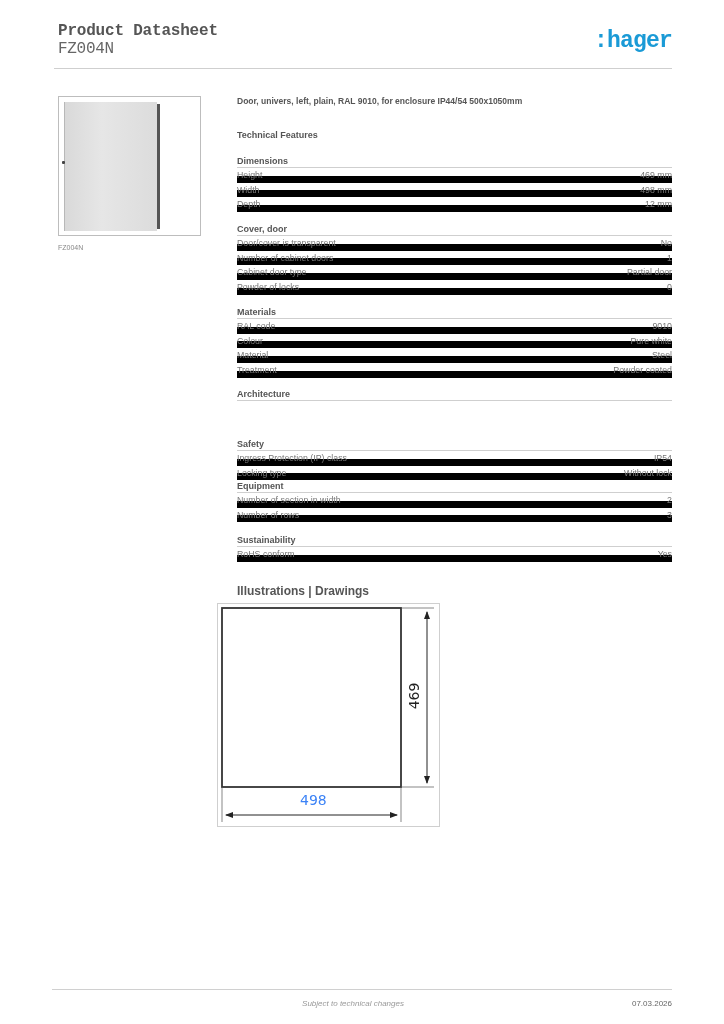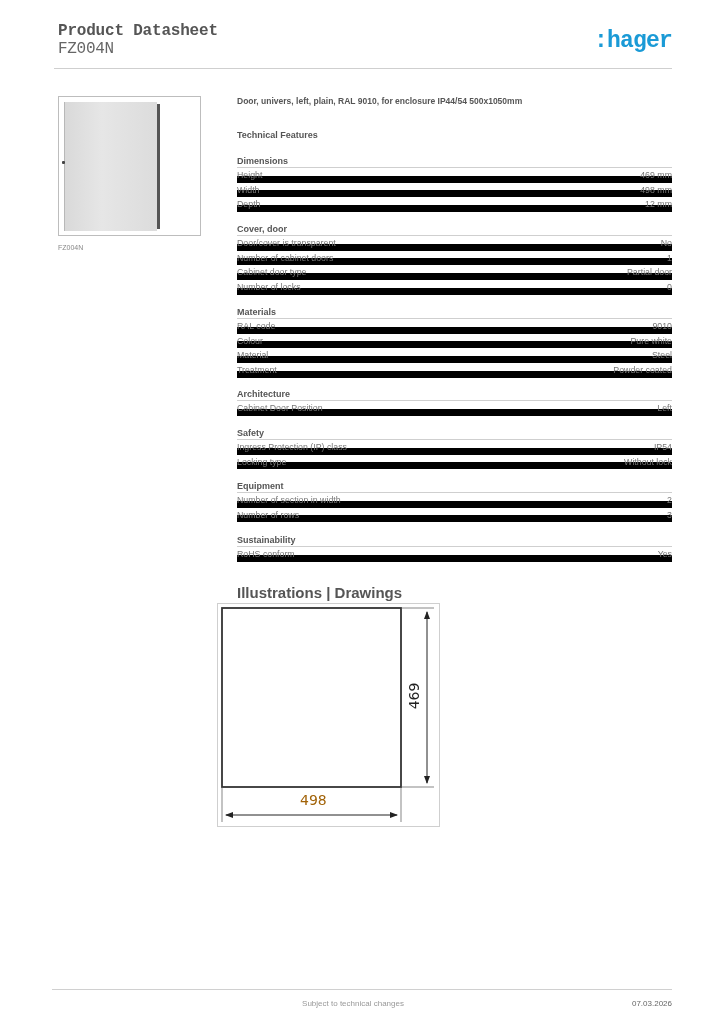--- a/index.html
+++ b/index.html
@@ -22,27 +22,27 @@
     .content { position: absolute; left: 217px; width: 455px; padding-left: 20px; }
     .desc { top: 96px; font-size: 8.5px; font-weight: bold; color: #555; }
     .tf-title { top: 130px; font-size: 9px; font-weight: bold; color: #555; }
 
     .group-title { font-size: 9px; font-weight: bold; color: #555; height: 14px; line-height: 14px;
       border-bottom: 1.5px solid #cfcfcf; }
     .row { display: flex; justify-content: space-between; font-size: 8.8px; color: #777;
       height: 14.7px; line-height: 14px; border-bottom: 7px solid #000000; }
     .row .val { text-align: right; }
 
-    .section-illus { top: 584px; font-size: 15px; font-weight: bold; color: #555; }
+    .section-illus { top: 584px; font-size: 12px; font-weight: bold; color: #555; }
 
     .drawing { position: absolute; left: 217px; top: 603px; width: 223px; height: 224px; border: 1px solid #cfcfcf; }
     .drawing svg { position: absolute; left: 0; top: 0; }
 
     .footer-rule { position: absolute; left: 52px; top: 989px; width: 620px; height: 1px; background: #d0d0d0; }
-    .footer-note { position: absolute; left: 0; width: 724px; top: 999px; text-align: center; font-size: 8px; color: #999; padding-right: 18px; }
+    .footer-note { position: absolute; left: 0; width: 724px; top: 999px; text-align: center; font-size: 8px; color: #999; padding-right: 18px; font-style: italic; }
     .footer-date { position: absolute; right: 52px; top: 999px; font-size: 8px; font-weight: normal; color: #666; }
   </style>
 </head>
 <body>
 
 <div class="header">
   <div class="title">Product Datasheet</div>
   <div class="code">FZ004N</div>
   <div class="logo">:hager</div>
 </div>
@@ -82,21 +82,21 @@
     </div>
   <div class="row">
       <span>Number of cabinet doors</span>
       <span class="val">1</span>
     </div>
   <div class="row">
       <span>Cabinet door type</span>
       <span class="val">Partial door</span>
     </div>
   <div class="row">
-      <span>Number of locks</span>
+      <span>Powder of locks</span>
       <span class="val">0</span>
     </div>
 </div>
 
 <div class="content" style="position:absolute; top:305px;">
   <div class="group-title">Materials</div>
   <div class="row">
       <span>RAL code</span>
       <span class="val">9010</span>
     </div>
@@ -109,27 +109,23 @@
       <span class="val">Steel</span>
     </div>
   <div class="row">
       <span>Treatment</span>
       <span class="val">Powder coated</span>
     </div>
 </div>
 
 <div class="content" style="position:absolute; top:387px;">
   <div class="group-title">Architecture</div>
-  <div class="row">
-      <span>Cabinet Door Position</span>
-      <span class="val">Left</span>
-    </div>
 </div>
 
-<div class="content" style="position:absolute; top:426px;">
+<div class="content" style="position:absolute; top:437px;">
   <div class="group-title">Safety</div>
   <div class="row">
       <span>Ingress Protection (IP) class</span>
       <span class="val">IP54</span>
     </div>
   <div class="row">
       <span>Locking type</span>
       <span class="val">Without lock</span>
     </div>
 </div>
@@ -166,19 +162,19 @@
     <rect x="4" y="4" width="179" height="179" fill="none" stroke="#333" stroke-width="1.8"></rect>
 
     <line x1="183" y1="4" x2="216" y2="4" stroke="#555" stroke-width="0.7"></line>
     <line x1="183" y1="183" x2="216" y2="183" stroke="#555" stroke-width="0.7"></line>
     <line x1="209" y1="8" x2="209" y2="179" stroke="#222" stroke-width="1" marker-start="url(#arr)" marker-end="url(#arr)"></line>
 
     <line x1="4" y1="183" x2="4" y2="218" stroke="#555" stroke-width="0.7"></line>
     <line x1="183" y1="183" x2="183" y2="218" stroke="#555" stroke-width="0.7"></line>
     <line x1="8" y1="211" x2="179" y2="211" stroke="#222" stroke-width="1" marker-start="url(#arr)" marker-end="url(#arr)"></line>
   </svg>
-  <div style="position:absolute; left:82px; top:188px; font-size:14px; color:#a16207; font-family:'DejaVu Sans', sans-serif;">498</div>
+  <div style="position:absolute; left:82px; top:188px; font-size:14px; color:#3b82f6; font-family:'DejaVu Sans', sans-serif;">498</div>
   <div style="position:absolute; left:183px; top:84px; font-size:14px; color:#222; transform:rotate(-90deg); font-family:'DejaVu Sans', sans-serif;">469</div>
 </div>
 
 <div class="footer-rule"></div>
 <div class="footer-note">Subject to technical changes</div>
 <div class="footer-date">07.03.2026</div>
 
 </body></html>

